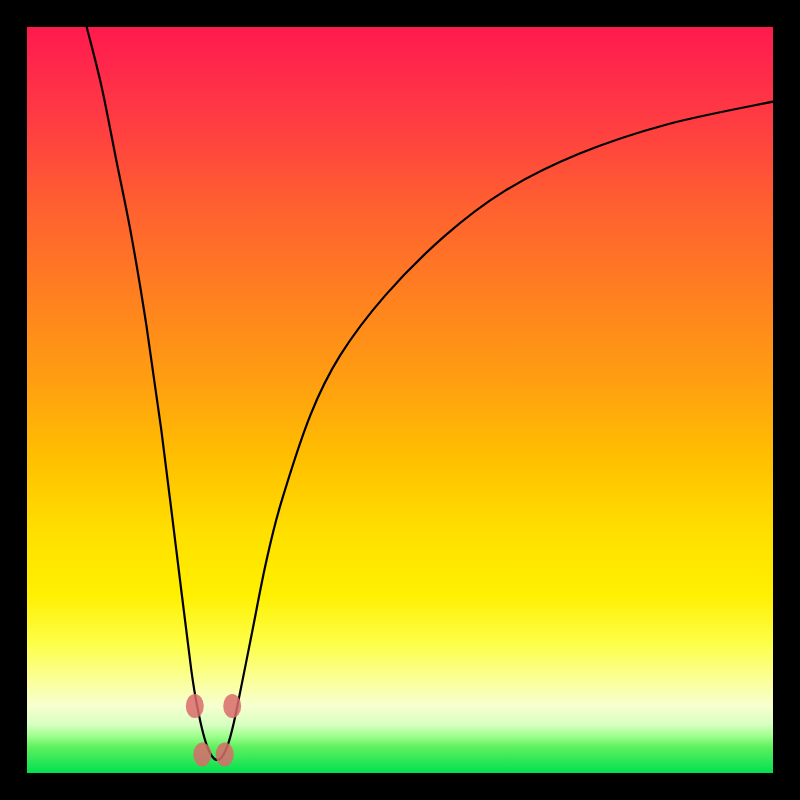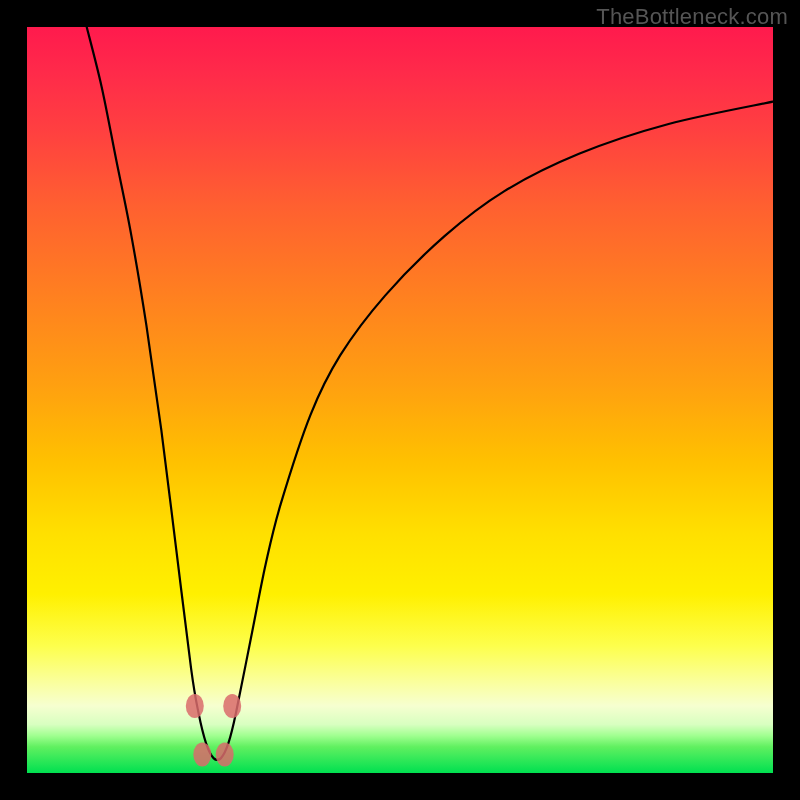--- a/index.html
+++ b/index.html
@@ -81,14 +81,13 @@
     <svg class="curve-layer" viewBox="0 0 746 746" preserveAspectRatio="none">
       <path id="bottleneck-curve" fill="none" stroke="#000" stroke-width="2.2" stroke-linecap="round" d="M 59.7 0.0 C 62.2 9.9, 69.6 37.3, 74.6 59.7 C 79.6 82.1, 84.5 109.4, 89.5 134.3 C 94.5 159.1, 99.5 181.5, 104.4 208.9 C 109.4 236.2, 114.4 266.1, 119.4 298.4 C 124.3 330.7, 129.3 365.5, 134.3 402.8 C 139.3 440.1, 144.2 482.4, 149.2 522.2 C 154.2 562.0, 160.4 614.2, 164.1 641.6 C 167.8 668.9, 169.1 673.9, 171.6 686.3 C 174.1 698.8, 176.6 708.7, 179.0 716.2 C 181.5 723.6, 184.0 728.6, 186.5 731.1 C 189.0 733.6, 191.5 733.6, 194.0 731.1 C 196.4 728.6, 198.9 723.6, 201.4 716.2 C 203.9 708.7, 205.2 703.7, 208.9 686.3 C 212.6 668.9, 218.8 636.6, 223.8 611.7 C 228.8 586.9, 233.7 559.5, 238.7 537.1 C 243.7 514.7, 246.2 502.3, 253.6 477.4 C 261.1 452.6, 273.5 412.8, 283.5 387.9 C 293.4 363.1, 300.9 348.1, 313.3 328.2 C 325.8 308.3, 340.7 288.5, 358.1 268.6 C 375.5 248.7, 397.9 226.3, 417.8 208.9 C 437.7 191.5, 455.1 177.8, 477.4 164.1 C 499.8 150.4, 524.7 138.0, 552.0 126.8 C 579.4 115.6, 609.2 105.7, 641.6 97.0 C 673.9 88.3, 728.6 78.3, 746.0 74.6"></path>
       <g id="marker-group">
           <ellipse cx="167.8" cy="678.9" rx="9" ry="12" class="marker"></ellipse>
           <ellipse cx="205.2" cy="678.9" rx="9" ry="12" class="marker"></ellipse>
           <ellipse cx="175.3" cy="727.4" rx="9" ry="12" class="marker"></ellipse>
           <ellipse cx="197.7" cy="727.4" rx="9" ry="12" class="marker"></ellipse>
         </g>
     </svg>
   </div>
-  <div class="watermark">TheBottleneck.com</div>
 </div>
 
 </body></html>

